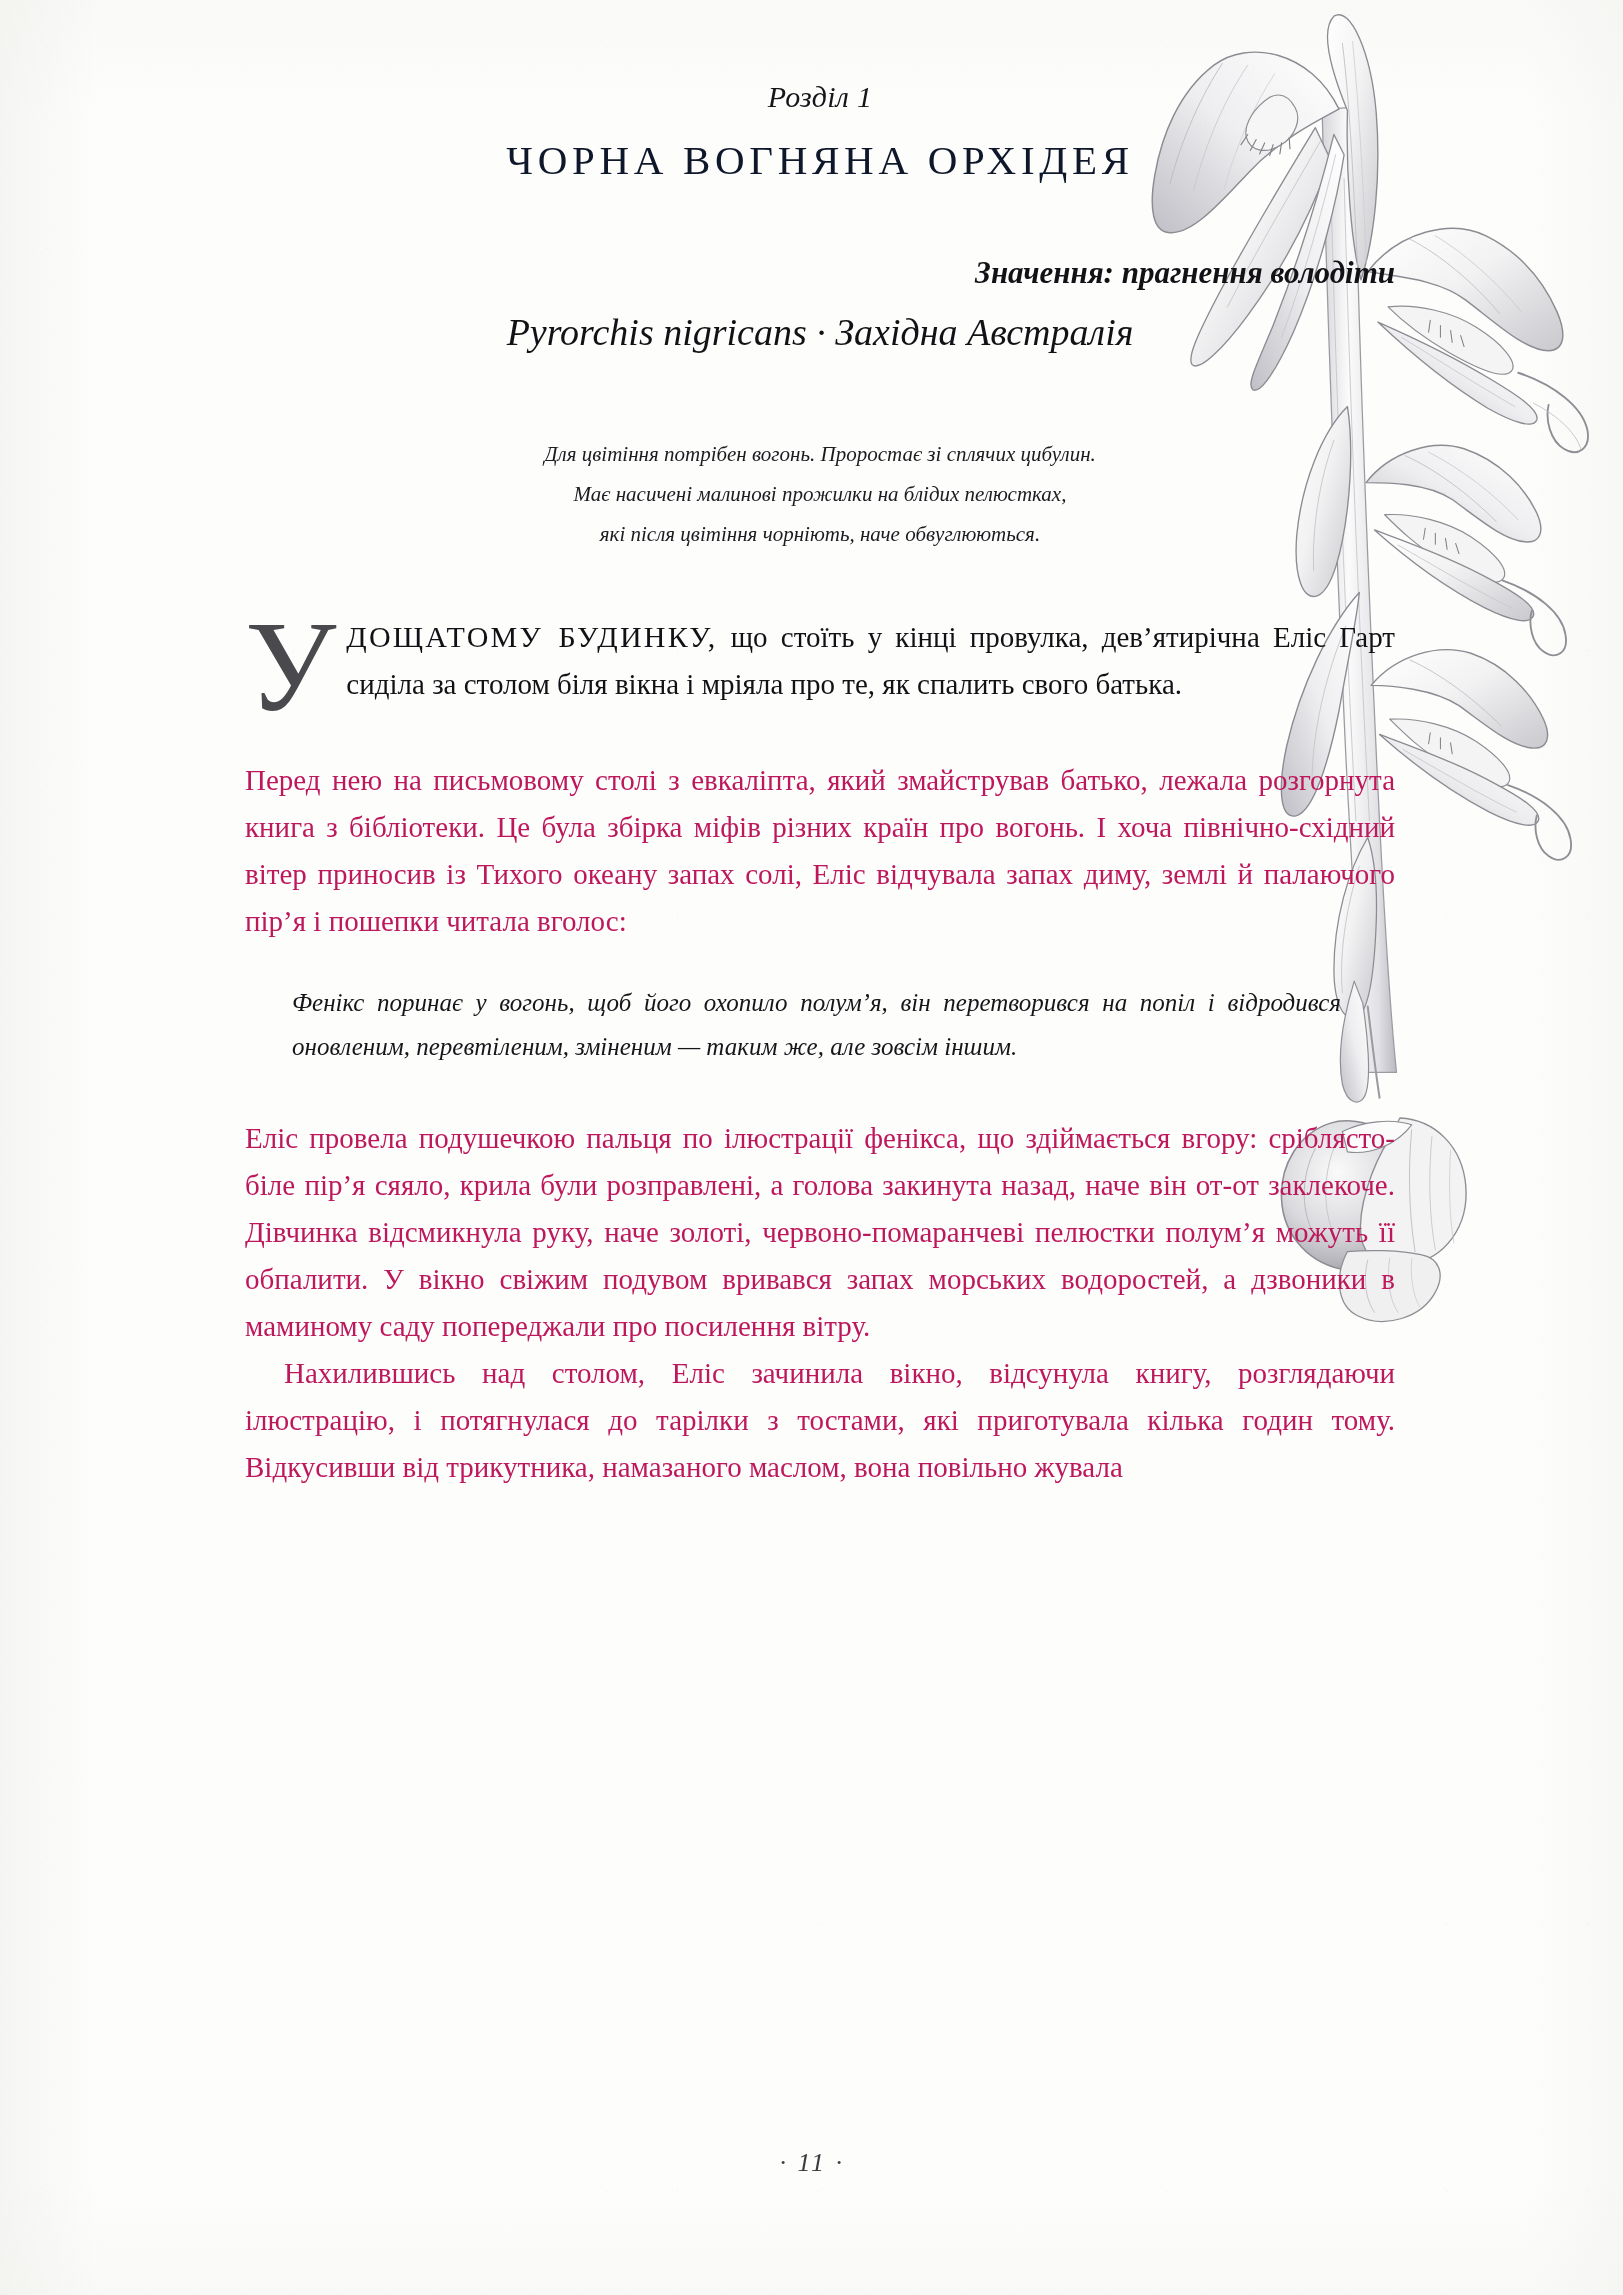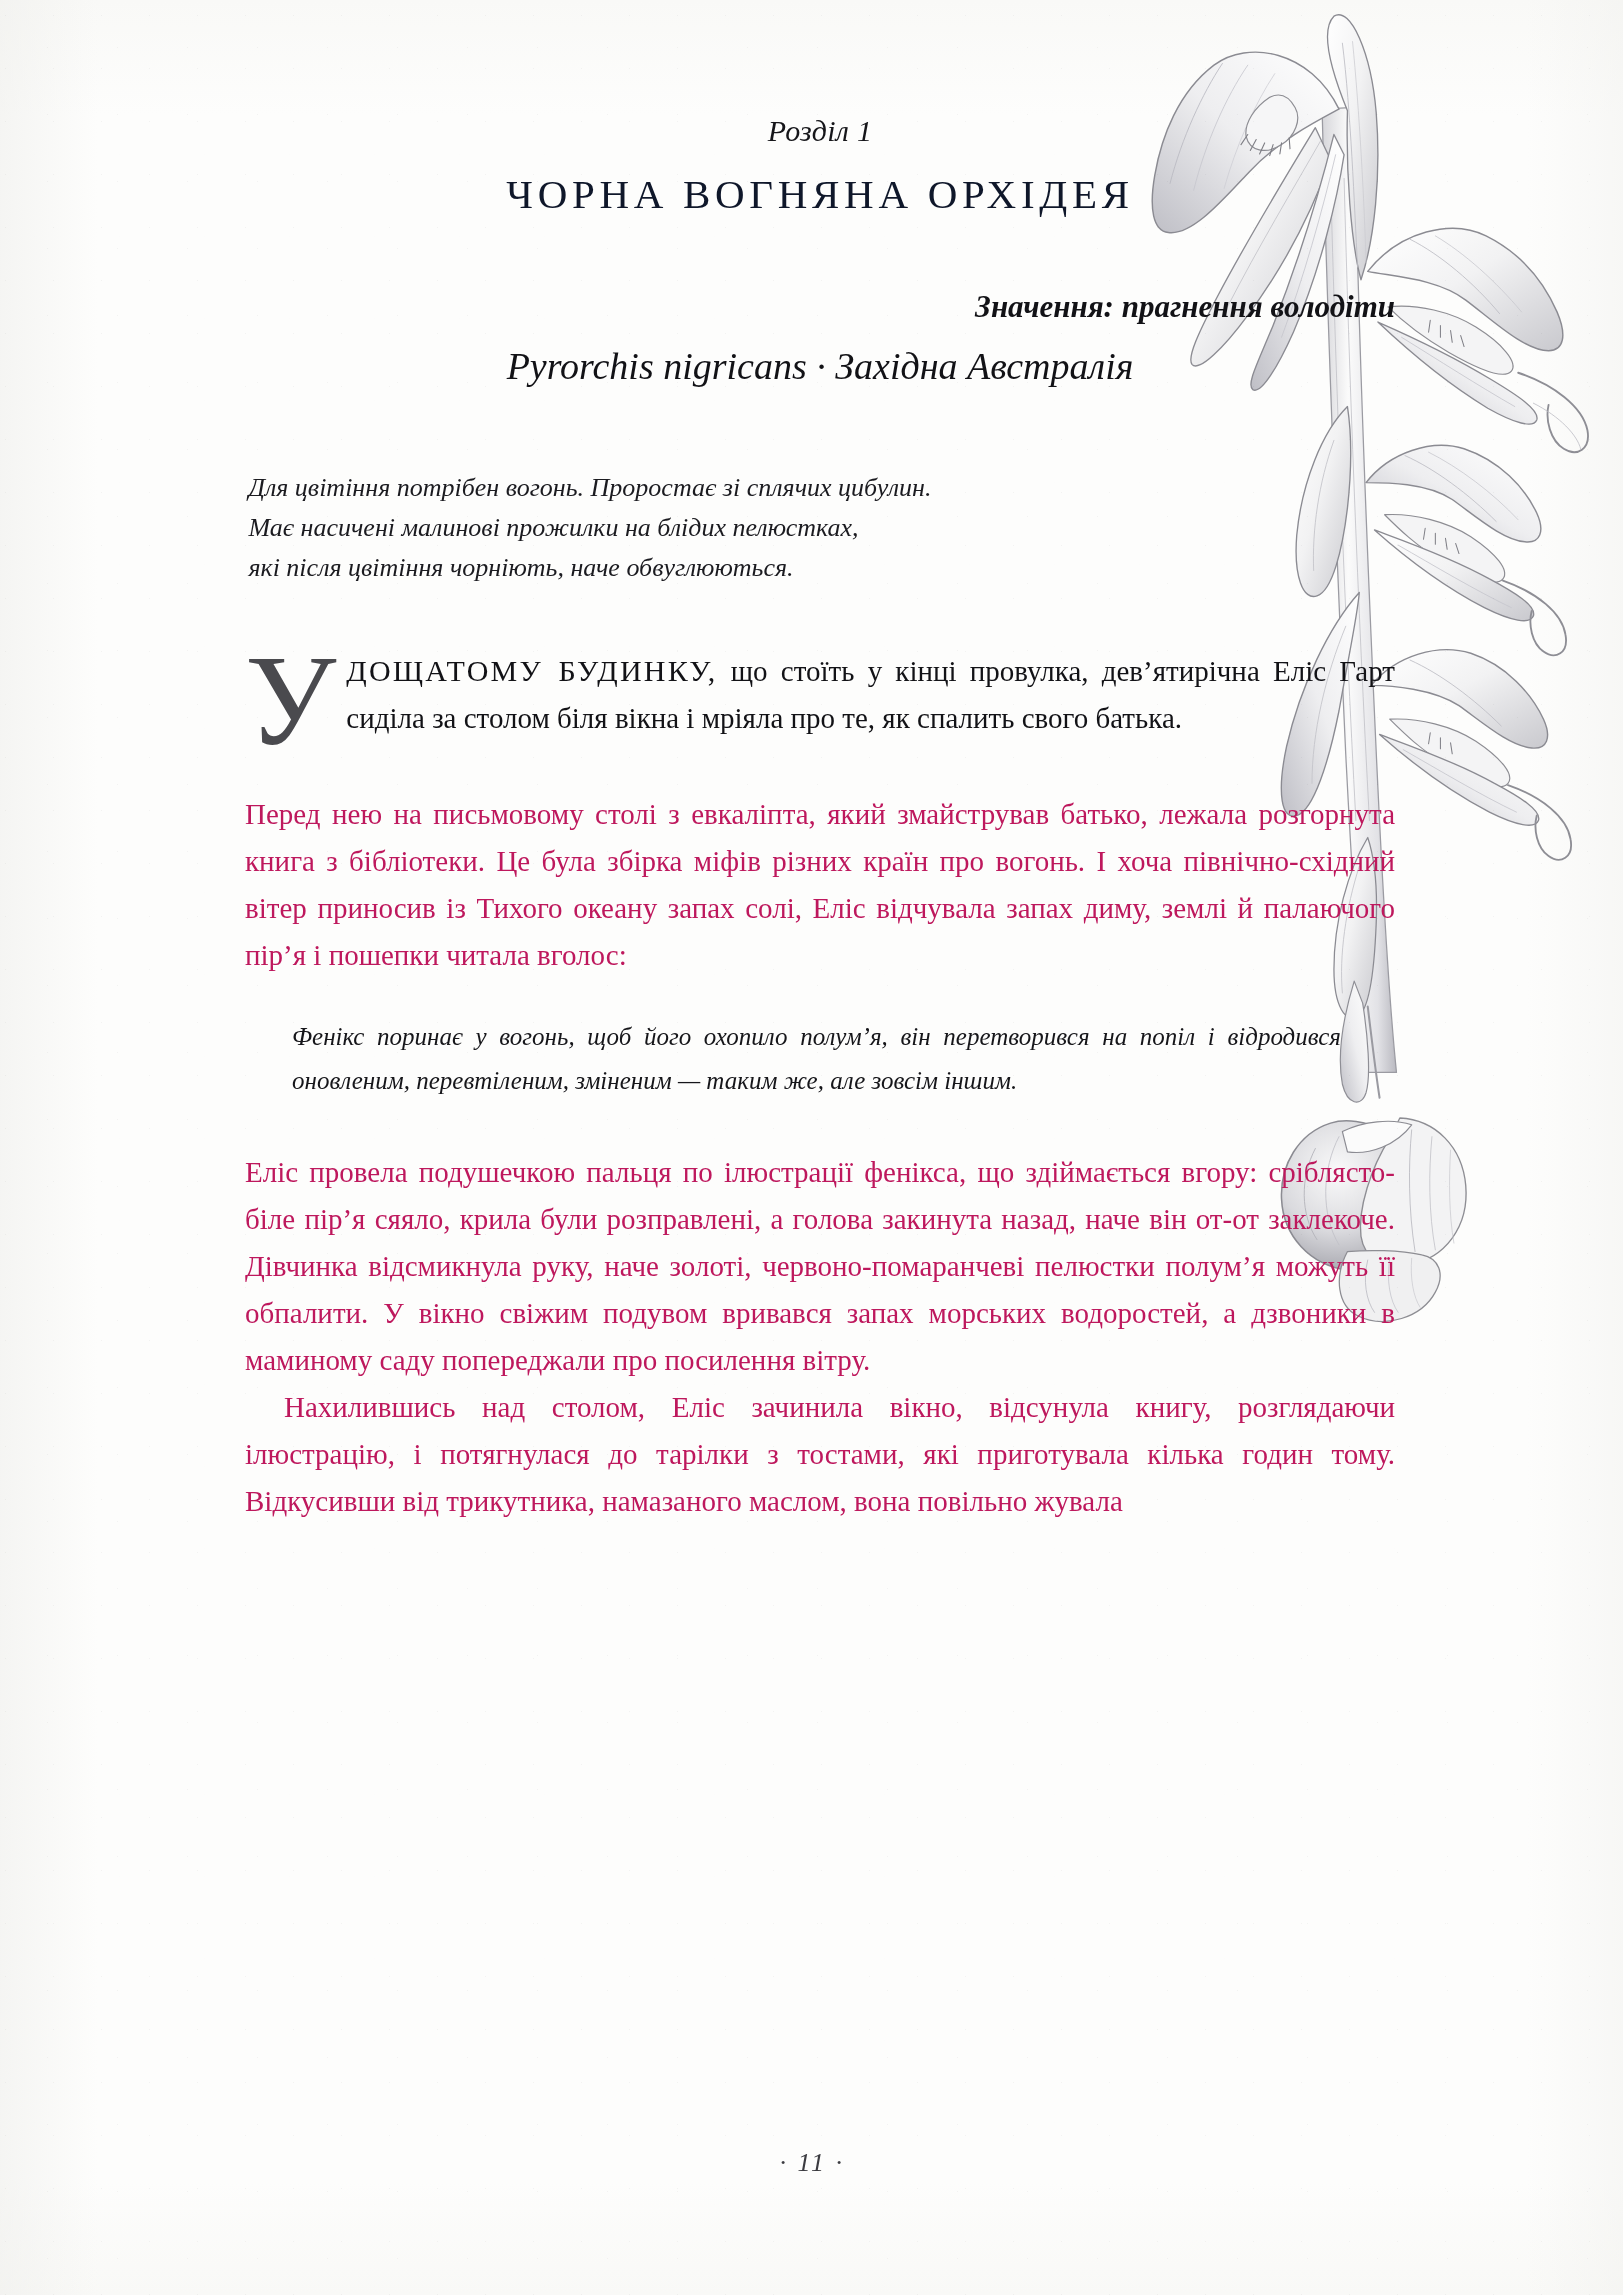--- a/index.html
+++ b/index.html
@@ -51,21 +51,21 @@
     top: 0;
     width: 1150px;
   }
 
   .chapter-label {
     text-align: center;
     font-style: italic;
     font-size: 30px;
     letter-spacing: 0.3px;
     color: #16161a;
-    margin-top: 114px;
+    margin-top: 80px;
     font-family: "Liberation Serif", "DejaVu Serif", serif;
   }
 
   .chapter-title {
     text-align: center;
     font-size: 41px;
     letter-spacing: 4.7px;
     font-weight: 400;
     color: #0f172a;
     margin-top: 22px;
@@ -85,23 +85,23 @@
   .species-line {
     text-align: center;
     font-style: italic;
     font-size: 38px;
     margin-top: 18.6px;
     color: #121216;
   }
 
   .descr {
     margin-top: 80px;
-    text-align: left;
-    font-style: italic;
-    font-size: 26px;
+    text-align: center;
+    font-style: italic;
+    font-size: 21px;
     line-height: 40px;
     color: #1b1b20;
     padding: 0 3.4px;
   }
   .descr .ln { display: block; }
 
   
   .opening {
     position: relative;
     margin-top: 59px;

